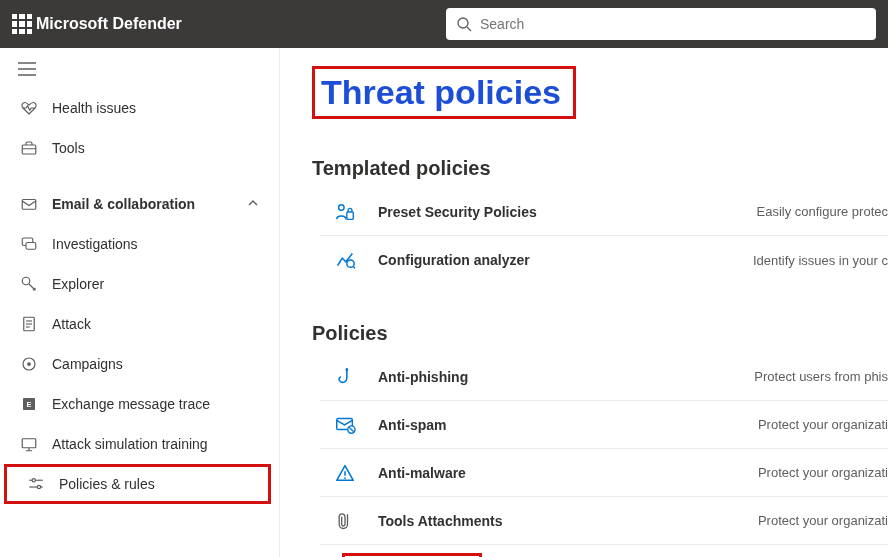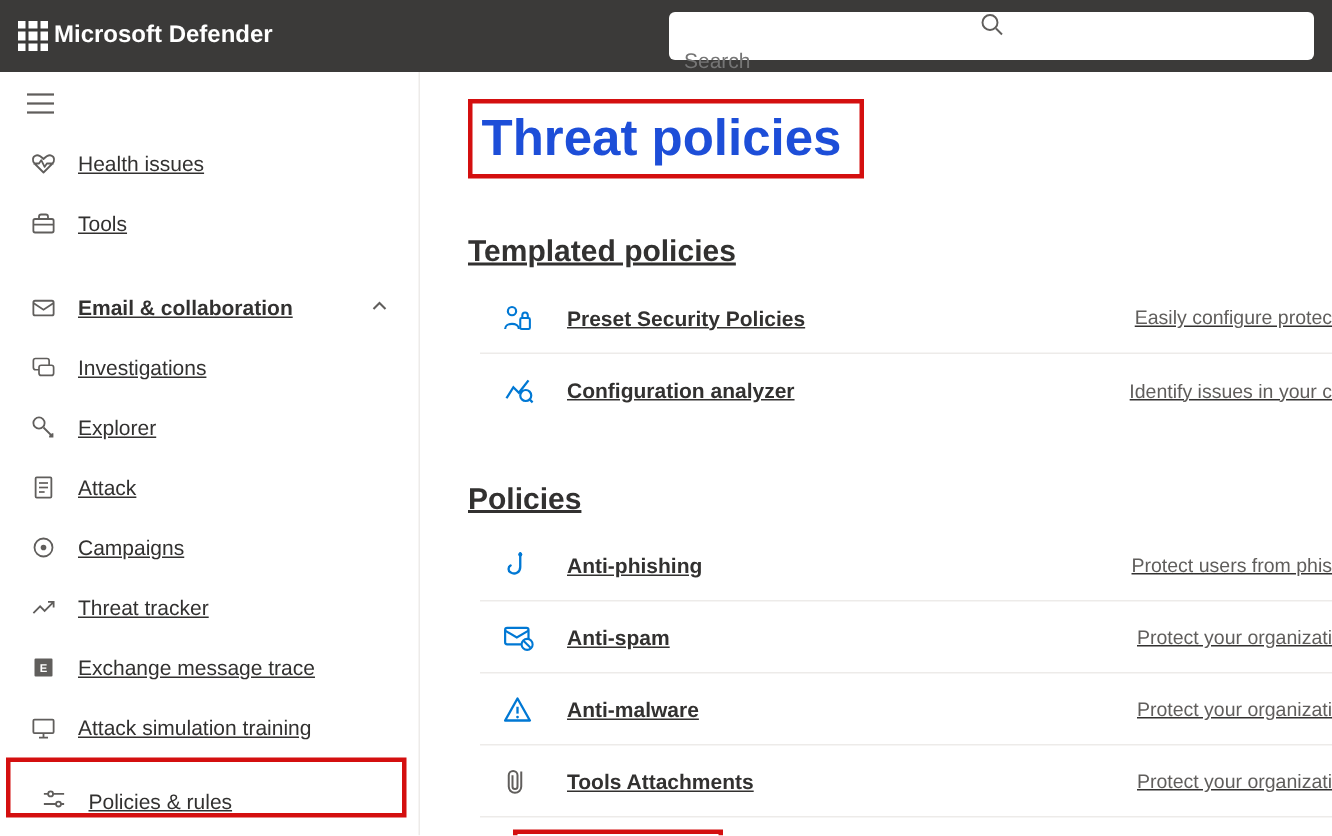--- a/index.html
+++ b/index.html
@@ -27,33 +27,32 @@
       margin-left: auto;
       display: flex;
       align-items: center;
       background: #fff;
       height: 32px;
       min-width: 430px;
       border-radius: 4px;
       padding: 0 10px;
       color: #605e5c;
       gap: 8px;
-      flex-direction: column;
     }
     .search-bar svg { flex: none; }
     .search-bar input {
       border: none;
       outline: none;
       font-size: 14px;
       width: 100%;
       color: #605e5c;
       background: transparent;
     }
     
-    .layout { display: flex; height: calc(100% - 48px); text-decoration: underline; }
+    .layout { display: flex; height: calc(100% - 48px); }
     .sidebar {
       width: 280px;
       border-right: 1px solid #edebe9;
       padding-top: 6px;
       background: #fff;
     }
     .burger {
       padding: 8px 18px 8px 18px;
     }
     .burger svg { color: #605e5c; }
@@ -230,28 +229,20 @@
     <div class="nav-item">
       <span class="icon">
         <svg width="18" height="18" viewBox="0 0 24 24" fill="none">
             <circle cx="12" cy="12" r="8" stroke="#605e5c" stroke-width="1.6"></circle>
             <circle cx="12" cy="12" r="2.5" fill="#605e5c"></circle>
           </svg>
       </span>
       <span>Campaigns</span>
     </div>
 
-    <div class="nav-item">
-      <span class="icon">
-        <svg width="18" height="18" viewBox="0 0 24 24" fill="none">
-            <path d="M3 17 L9 11 L13 15 L21 7 M16 7 H21 V12" stroke="#605e5c" stroke-width="1.6"></path>
-          </svg>
-      </span>
-      <span>Threat tracker</span>
-    </div>
 
     <div class="nav-item">
       <span class="icon">
         <svg width="18" height="18" viewBox="0 0 24 24" fill="none">
             <rect x="4" y="4" width="16" height="16" rx="1" fill="#605e5c"></rect>
             <text x="12" y="16" font-size="10" fill="#fff" text-anchor="middle" font-weight="700">E</text>
           </svg>
       </span>
       <span>Exchange message trace</span>
     </div>
@@ -259,21 +250,21 @@
     <div class="nav-item">
       <span class="icon">
         <svg width="18" height="18" viewBox="0 0 24 24" fill="none">
             <rect x="3" y="5" width="18" height="12" rx="1" stroke="#605e5c" stroke-width="1.6"></rect>
             <path d="M12 17 V21 M8 21 H16" stroke="#605e5c" stroke-width="1.6"></path>
           </svg>
       </span>
       <span>Attack simulation training</span>
     </div>
 
-    <div class="nav-item highlight-red" style="margin:0 8px 0 4px;align-items:flex-end;">
+    <div class="nav-item highlight-red" style="margin:0 8px 0 4px;">
       <span class="icon">
         <svg width="18" height="18" viewBox="0 0 24 24" fill="none">
             <line x1="3" y1="7" x2="21" y2="7" stroke="#605e5c" stroke-width="1.6"></line>
             <circle cx="9" cy="7" r="2.2" fill="#fff" stroke="#605e5c" stroke-width="1.6"></circle>
             <line x1="3" y1="16" x2="21" y2="16" stroke="#605e5c" stroke-width="1.6"></line>
             <circle cx="16" cy="16" r="2.2" fill="#fff" stroke="#605e5c" stroke-width="1.6"></circle>
           </svg>
       </span>
       <span>Policies &amp; rules</span>
     </div>

